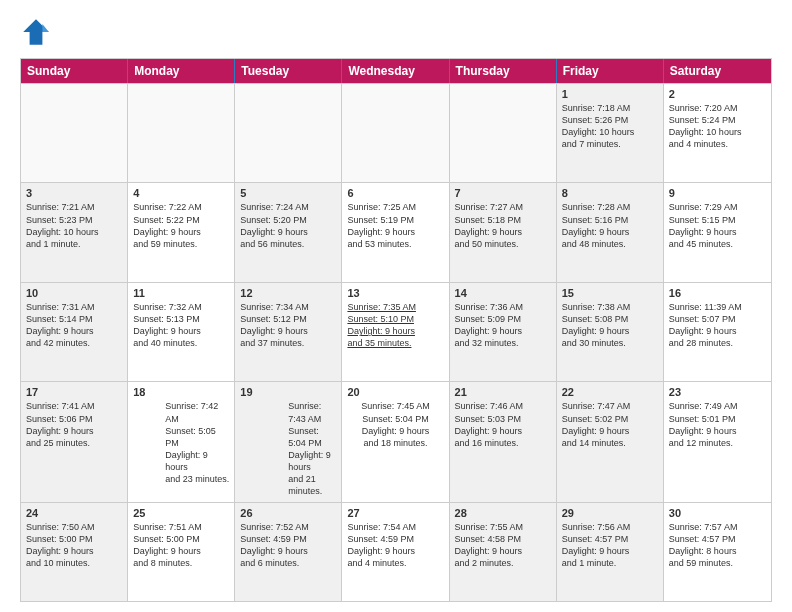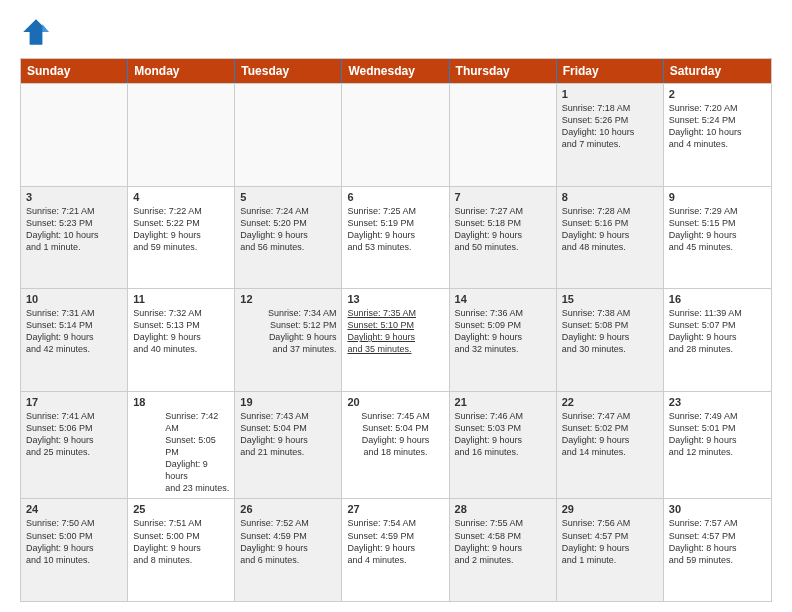--- a/index.html
+++ b/index.html
@@ -53,21 +53,21 @@
     }
     .calendar {
       flex: 1;
       display: flex;
       flex-direction: column;
       border: 1px solid #ccc;
     }
     .cal-header {
       display: grid;
       grid-template-columns: repeat(7, 1fr);
-      background: #c2410c;
+      background: #be185d;
     }
     .cal-header-cell {
       color: #fff;
       font-weight: bold;
       font-size: 12px;
       padding: 5px 6px;
       border-right: 1px solid #2a7dc5;
       text-align: left;
     }
     .cal-header-cell:last-child { border-right: none; }
@@ -221,21 +221,21 @@
           </div>
           <div class="cal-cell">
             <span class="day-num">11</span>
             <div class="cell-text" style="white-space: pre-line;">Sunrise: 7:32 AM
 Sunset: 5:13 PM
 Daylight: 9 hours
 and 40 minutes.</div>
           </div>
           <div class="cal-cell shaded">
             <span class="day-num">12</span>
-            <div class="cell-text" style="white-space: pre-line; text-align: right;">Sunrise: 7:34 AM
+            <div class="cell-text" style="white-space: pre-line;">Sunrise: 7:34 AM
 Sunset: 5:12 PM
 Daylight: 9 hours
 and 37 minutes.</div>
           </div>
           <div class="cal-cell">
             <span class="day-num">13</span>
             <div class="cell-text" style="white-space: pre-line; text-decoration: underline;">Sunrise: 7:35 AM
 Sunset: 5:10 PM
 Daylight: 9 hours
 and 35 minutes.</div>
@@ -272,21 +272,21 @@
           </div>
           <div class="cal-cell">
             <span class="day-num">18</span>
             <div class="cell-text" style="white-space: pre-line; margin-left: 32px;">Sunrise: 7:42 AM
 Sunset: 5:05 PM
 Daylight: 9 hours
 and 23 minutes.</div>
           </div>
           <div class="cal-cell shaded">
             <span class="day-num">19</span>
-            <div class="cell-text" style="white-space: pre-line;">Sunrise: 7:43 AM
+            <div class="cell-text" style="white-space: pre-line; margin-left: 48px;">Sunrise: 7:43 AM
 Sunset: 5:04 PM
 Daylight: 9 hours
 and 21 minutes.</div>
           </div>
           <div class="cal-cell">
             <span class="day-num">20</span>
             <div class="cell-text" style="white-space: pre-line; text-align: center;">Sunrise: 7:45 AM
 Sunset: 5:04 PM
 Daylight: 9 hours
 and 18 minutes.</div>

